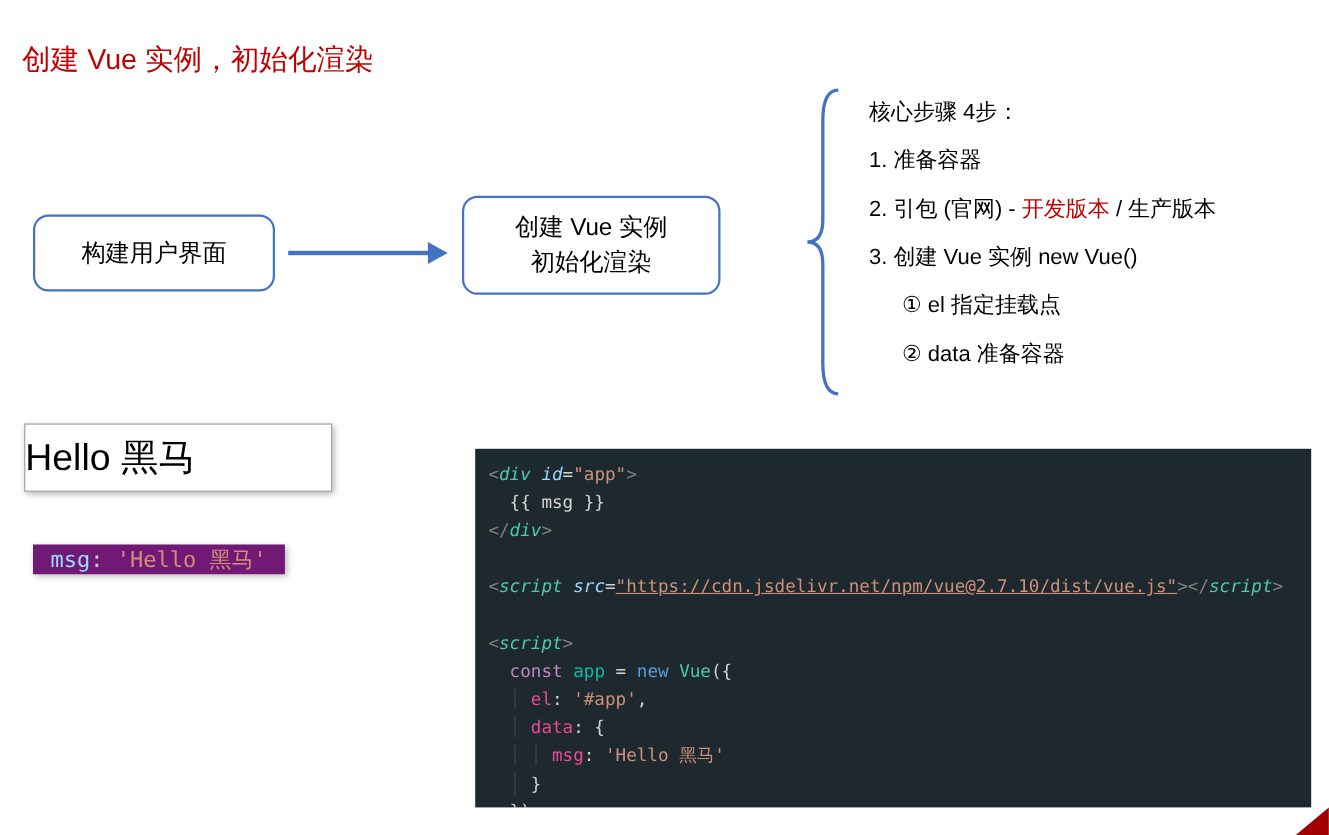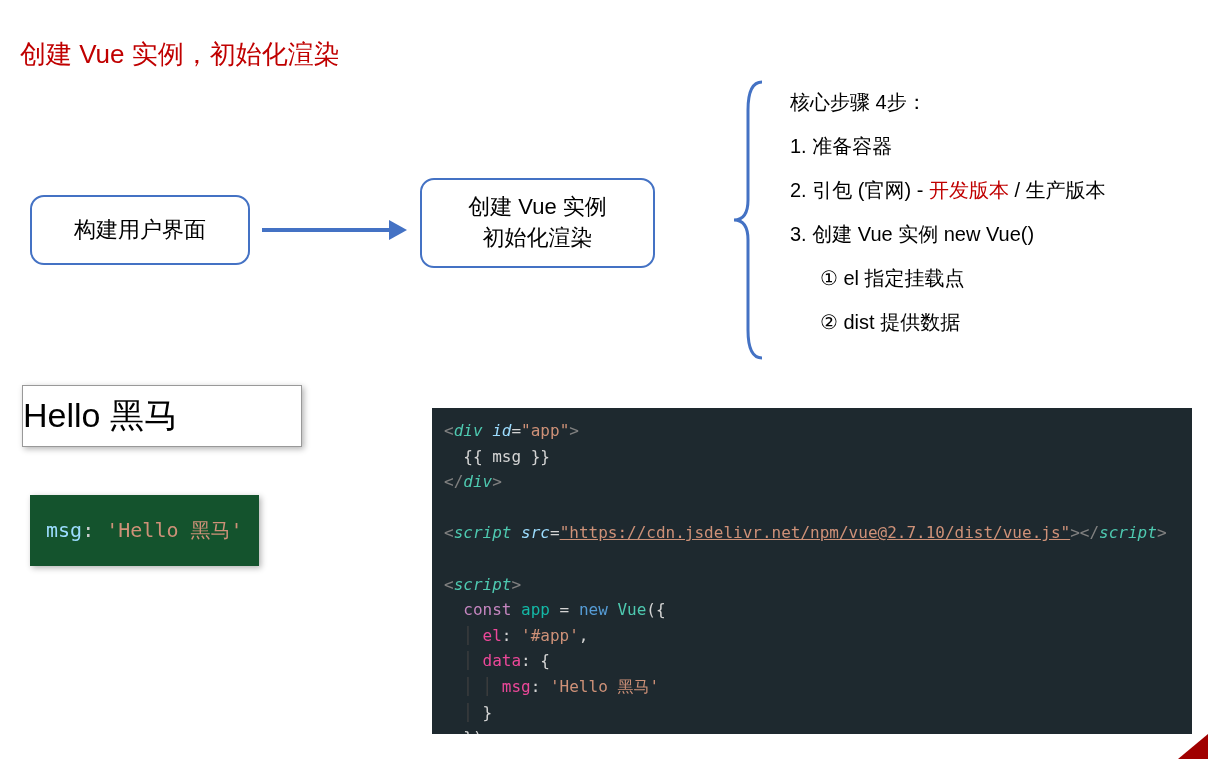--- a/index.html
+++ b/index.html
@@ -101,25 +101,25 @@
       align-items: center;
       padding-left: 0;
       font-size: 34px;
       color: #000;
       font-weight: 300;
     }
     .msg-box {
       position: absolute;
       top: 495px;
       left: 30px;
-      background: #14532d;
+      background: #701a75;
       color: #ccc;
       font-family: Consolas, Monaco, monospace;
       font-size: 20px;
-      padding: 22px 16px;
+      padding: 0 16px;
       box-shadow: 2px 2px 6px rgba(0,0,0,0.3);
     }
     .msg-box .key { color: #9cdcfe; }
     .msg-box .str { color: #ce9178; }
     .code-panel {
       position: absolute;
       top: 408px;
       left: 432px;
       width: 760px;
       height: 326px;
@@ -181,21 +181,21 @@
 </div>
 
 <div class="steps">
   <div>核心步骤 4步：</div>
   <div>1. 准备容器</div>
   <div>
     <span>2. 引包 (官网) - </span><span class="red">开发版本</span><span> / 生产版本</span>
   </div>
   <div>3. 创建 Vue 实例  new  Vue()</div>
   <div class="sub">① el 指定挂载点</div>
-  <div class="sub">② dist 提供数据</div>
+  <div class="sub">② data 准备容器</div>
 </div>
 
 <div class="hello-box">
   <span>Hello 黑马</span>
 </div>
 
 <div class="msg-box">
   <span class="key">msg</span><span>: </span><span class="str">'Hello 黑马'</span>
 </div>
 

